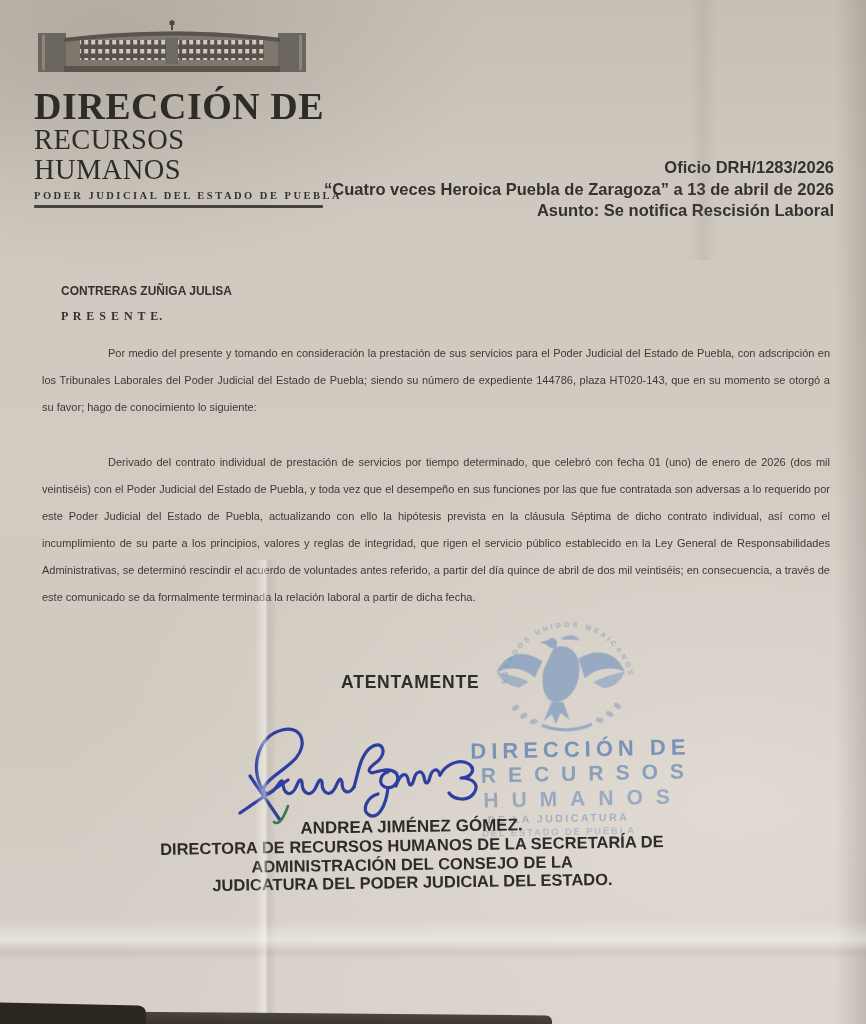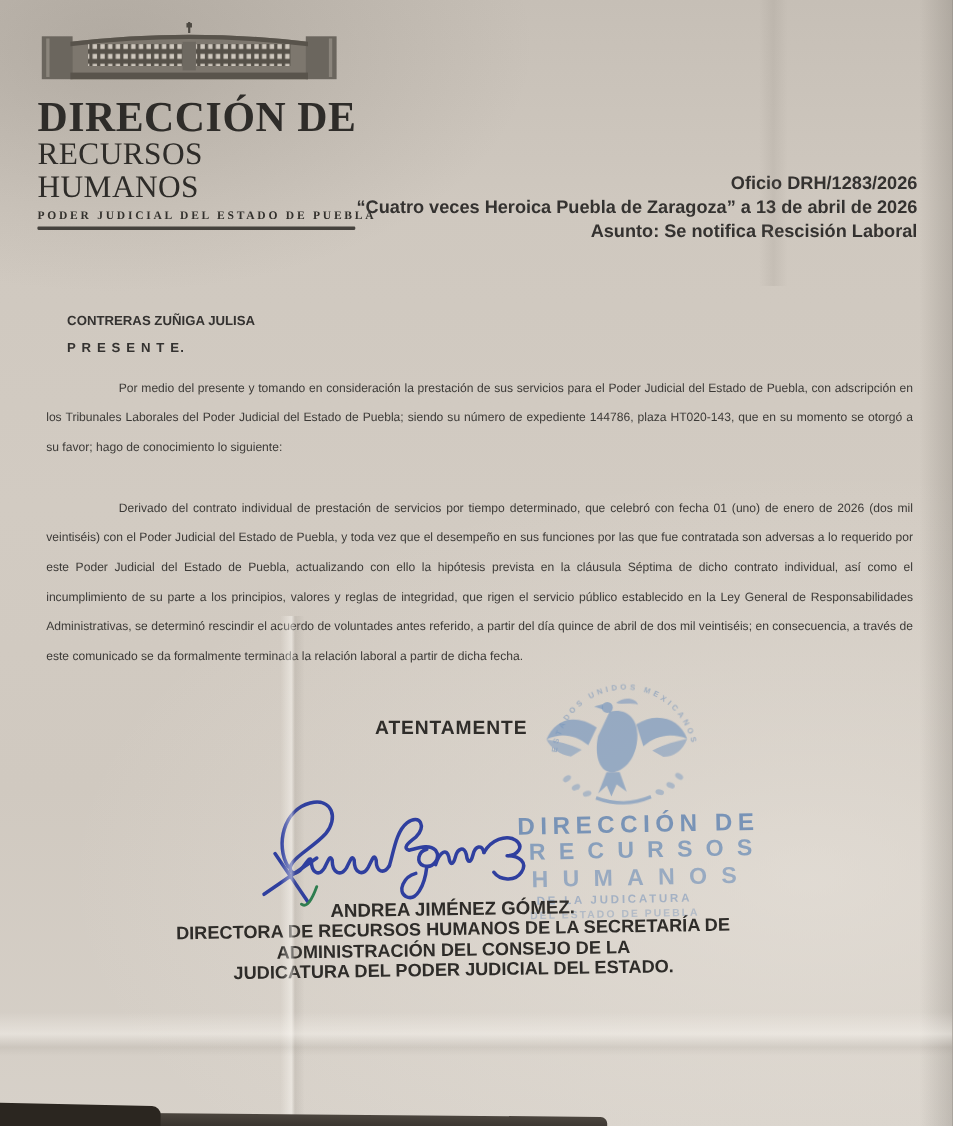--- a/index.html
+++ b/index.html
@@ -35,29 +35,29 @@
     color:#33312d;margin-top:5px;white-space:nowrap;}
   .rule{height:3px;background:#45423d;margin-top:4px;width:289px;border-radius:1px;}
 
   
   .refblock{position:absolute;top:157px;right:32px;text-align:right;font-weight:bold;
     font-size:16.5px;line-height:21.5px;color:#343230;}
 
   
   .recipient{position:absolute;left:61px;top:279px;font-weight:bold;font-size:12px;
     line-height:25px;color:#343230;}
-  .recipient .spaced{letter-spacing:1px;}
+  .recipient .spaced{letter-spacing:1px;font-family:Liberation Serif, serif;}
 
   
   .para{position:absolute;left:42px;width:788px;font-size:11px;line-height:27px;
     text-align:justify;text-indent:66px;color:#3c3a37;}
   .p1{top:340px;}
   .p2{top:449px;}
 
-  .atentamente{position:absolute;left:341px;top:651px;font-weight:bold;font-size:17.5px;
+  .atentamente{position:absolute;left:341px;top:672px;font-weight:bold;font-size:17.5px;
     letter-spacing:.8px;color:#2f2d2a;}
 
   
   .stamp{position:absolute;left:452px;top:608px;width:310px;height:250px;
     transform:rotate(-1.2deg);pointer-events:none;}
   .stamp-eagle{position:absolute;left:20px;top:0;}
   .stamp-line{position:absolute;left:0;width:300px;font-weight:bold;white-space:nowrap;}
   .st1{top:128px;left:18px;font-size:22px;letter-spacing:5px;color:rgba(95,130,176,.80);}
   .st2{top:153px;left:28px;font-size:21px;letter-spacing:12px;color:rgba(104,138,182,.72);}
   .st3{top:178px;left:30px;font-size:21px;letter-spacing:13px;color:rgba(110,142,184,.62);}

